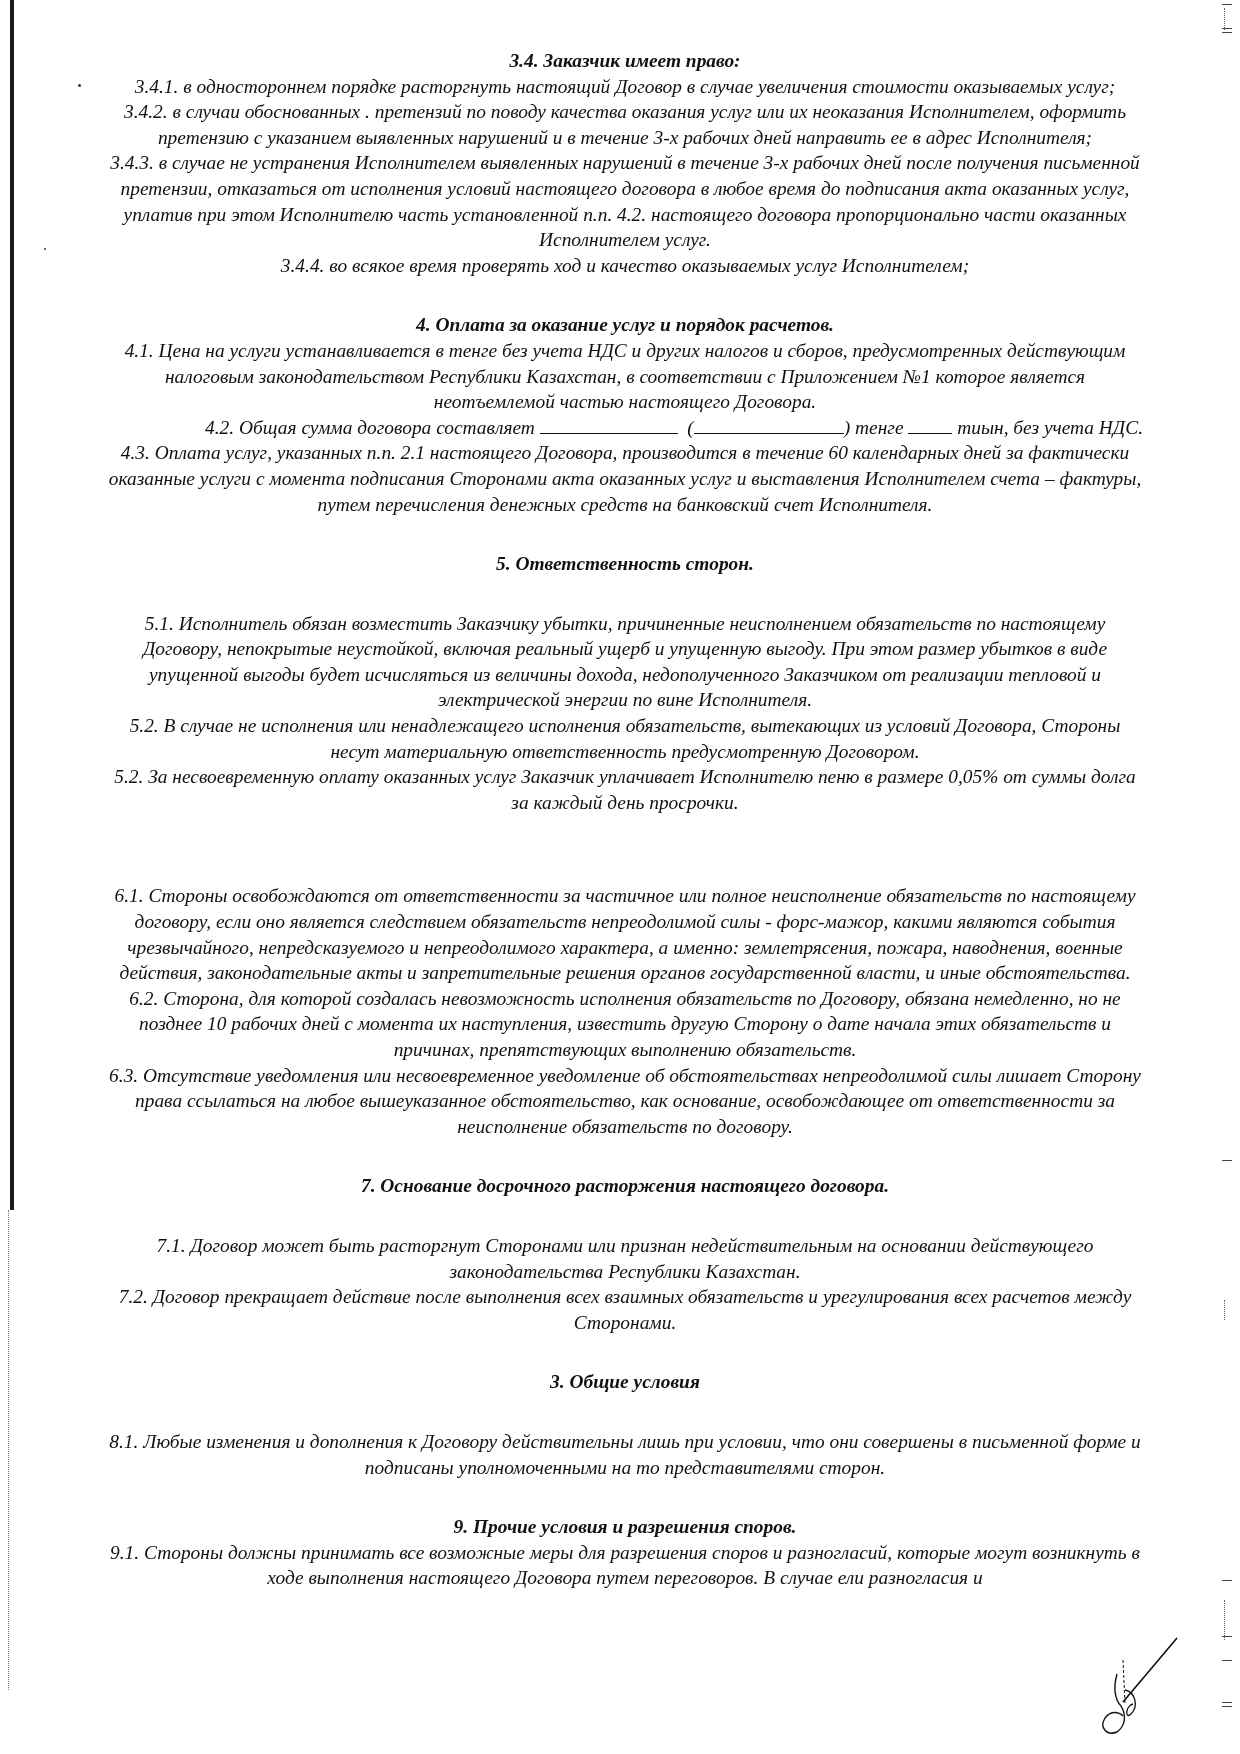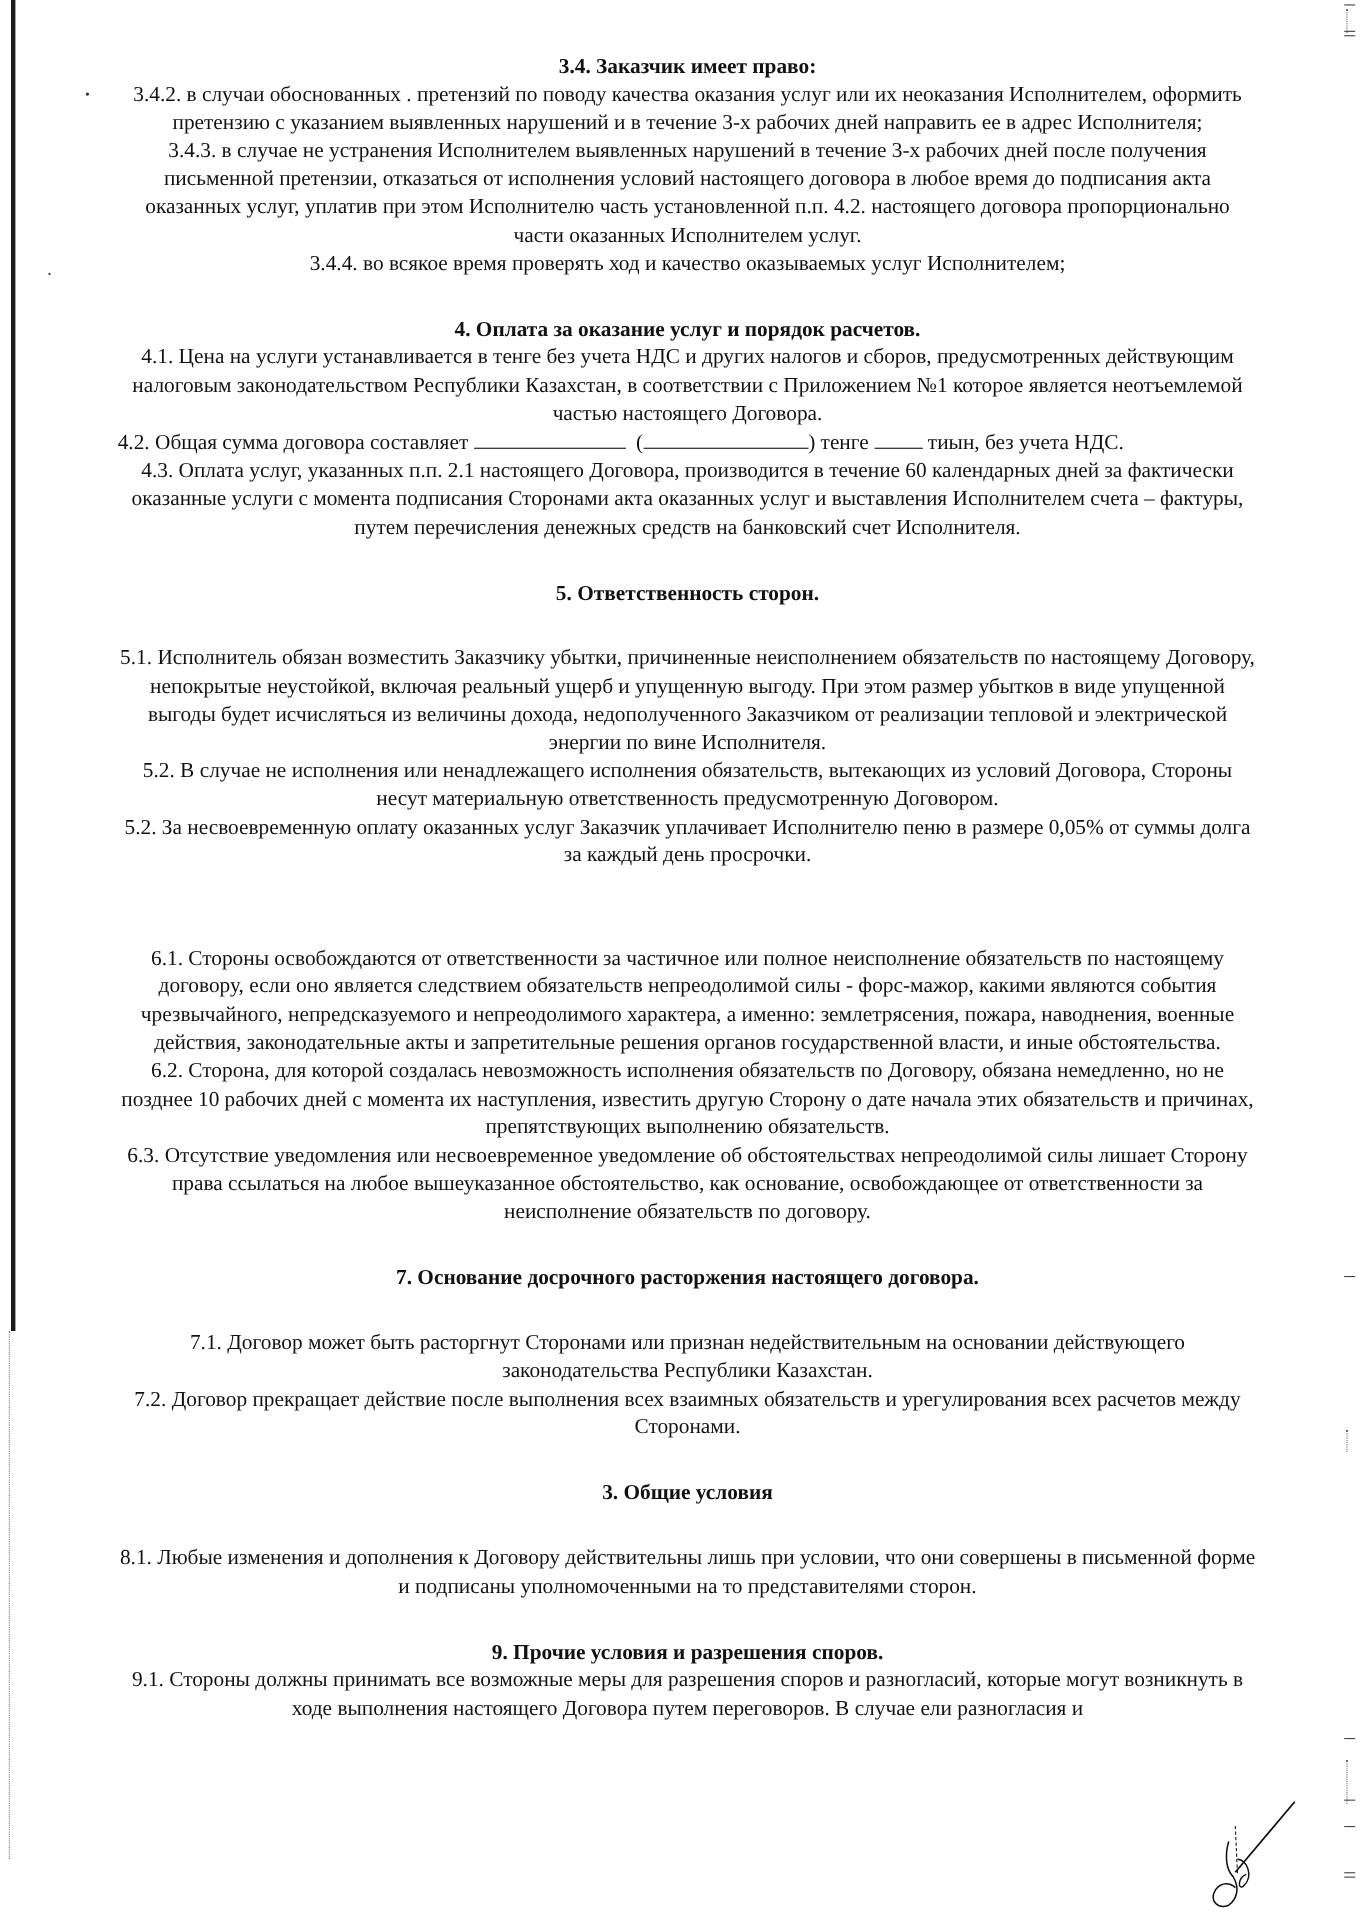--- a/index.html
+++ b/index.html
@@ -1,20 +1,21 @@
 <!DOCTYPE html>
 <html><head>
 <meta charset="utf-8">
 <style>
   html, body { margin: 0; padding: 0; background: #ffffff; }
   body { width: 1240px; height: 1754px; position: relative; overflow: hidden; }
   .page {
     position: absolute; left: 0; top: 0; width: 1240px; height: 1754px;
     background: #ffffff; color: #111111;
     font-family: "Liberation Serif", "DejaVu Serif", serif;
+    font-style: italic;
   }
   .left-bar {
     position: absolute; left: 10px; top: 0; width: 4px; height: 1210px;
     background: #1a1a1a;
   }
   .left-bar-faint {
     position: absolute; left: 8px; top: 1210px; width: 1px; height: 480px;
     border-left: 1px dotted #777;
   }
   .right-marks {
@@ -57,29 +58,30 @@
     <div class="tick" style="top:1702px;"></div>
     <div class="tick" style="top:1706px;"></div>
   </div>
 
   <span class="speck" style="left:78px;top:84px;"></span>
   <span class="speck" style="left:44px;top:248px;width:2px;height:2px;"></span>
 
   <div class="content">
 
     <p class="subhead">3.4. Заказчик  имеет право:</p>
+    <p>3.4.1.   в одностороннем порядке расторгнуть  настоящий Договор в случае увеличения стоимости оказываемых услуг;</p>
     <p>3.4.2. в случаи обоснованных  . претензий по поводу качества оказания услуг или их неоказания Исполнителем, оформить  претензию с указанием выявленных  нарушений  и в течение 3-х рабочих дней направить ее в адрес Исполнителя;</p>
     <p>3.4.3.  в случае не устранения Исполнителем выявленных  нарушений в течение 3-х  рабочих дней после получения   письменной претензии,  отказаться от исполнения условий настоящего договора в любое время до подписания акта оказанных услуг, уплатив при этом Исполнителю часть установленной п.п. 4.2. настоящего договора пропорционально части оказанных Исполнителем услуг.</p>
     <p>3.4.4. во всякое время проверять ход и качество оказываемых услуг  Исполнителем;</p>
 
     <div class="gap-l"></div>
 
     <p class="section-title">4. Оплата за оказание услуг и порядок расчетов.</p>
     <p>4.1. Цена на услуги устанавливается в тенге без учета НДС и других налогов и сборов, предусмотренных действующим налоговым законодательством Республики Казахстан,  в соответствии с Приложением №1 которое является неотъемлемой частью настоящего  Договора.</p>
-    <p style="text-align:left;">
+    <p style="text-align:right;">
       <span>4.2. Общая сумма договора составляет</span>
       <span class="blank" style="width:138px;"></span>
       &nbsp;<span>(</span><span class="blank" style="width:150px;"></span><span>) тенге</span>
       <span class="blank" style="width:44px;"></span>
       <span>тиын, без учета НДС.</span>
     </p>
     <p>4.3. Оплата услуг, указанных п.п. 2.1 настоящего Договора, производится в течение 60 календарных дней за фактически оказанные услуги  с момента подписания Сторонами акта оказанных услуг и выставления Исполнителем счета – фактуры, путем перечисления денежных средств на банковский счет Исполнителя.</p>
 
     <div class="gap-l"></div>
 

